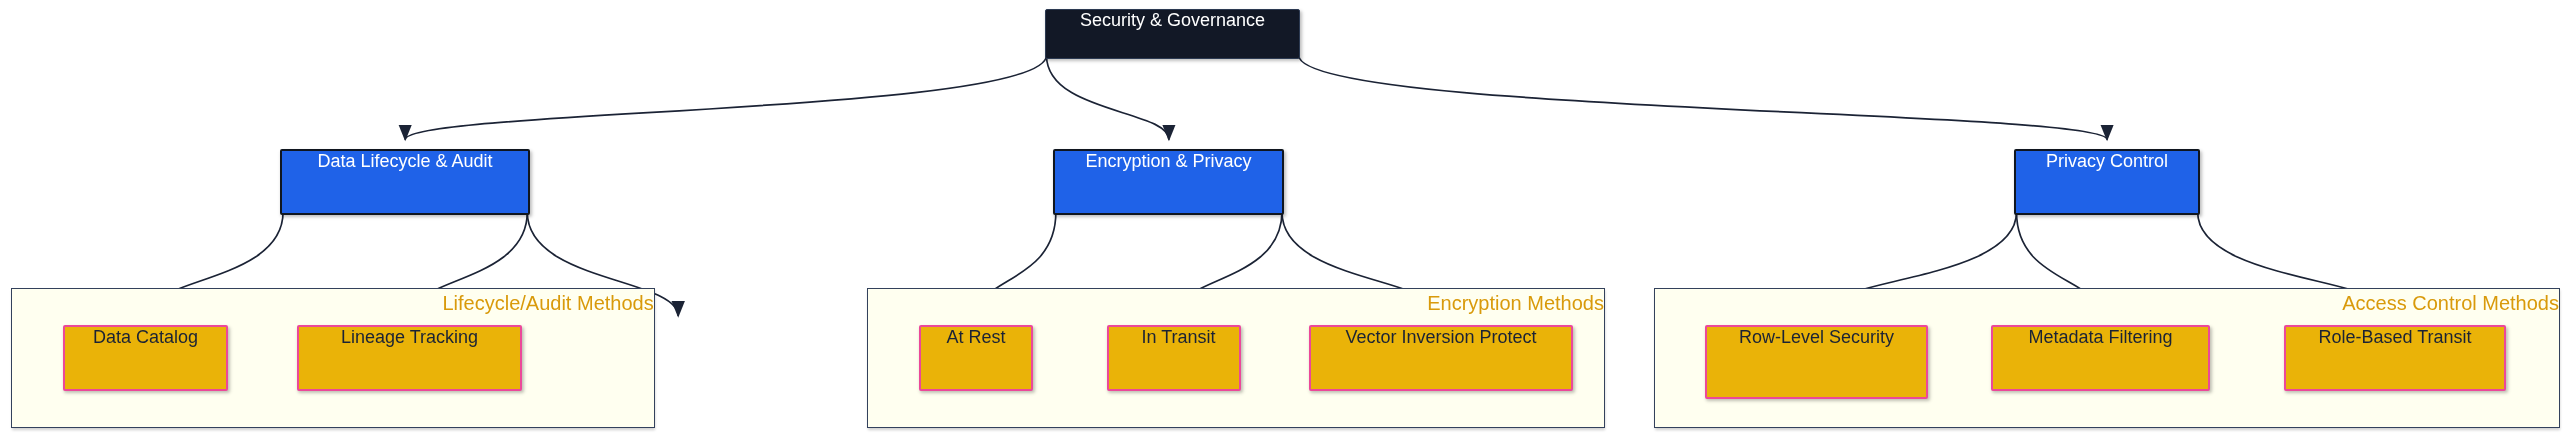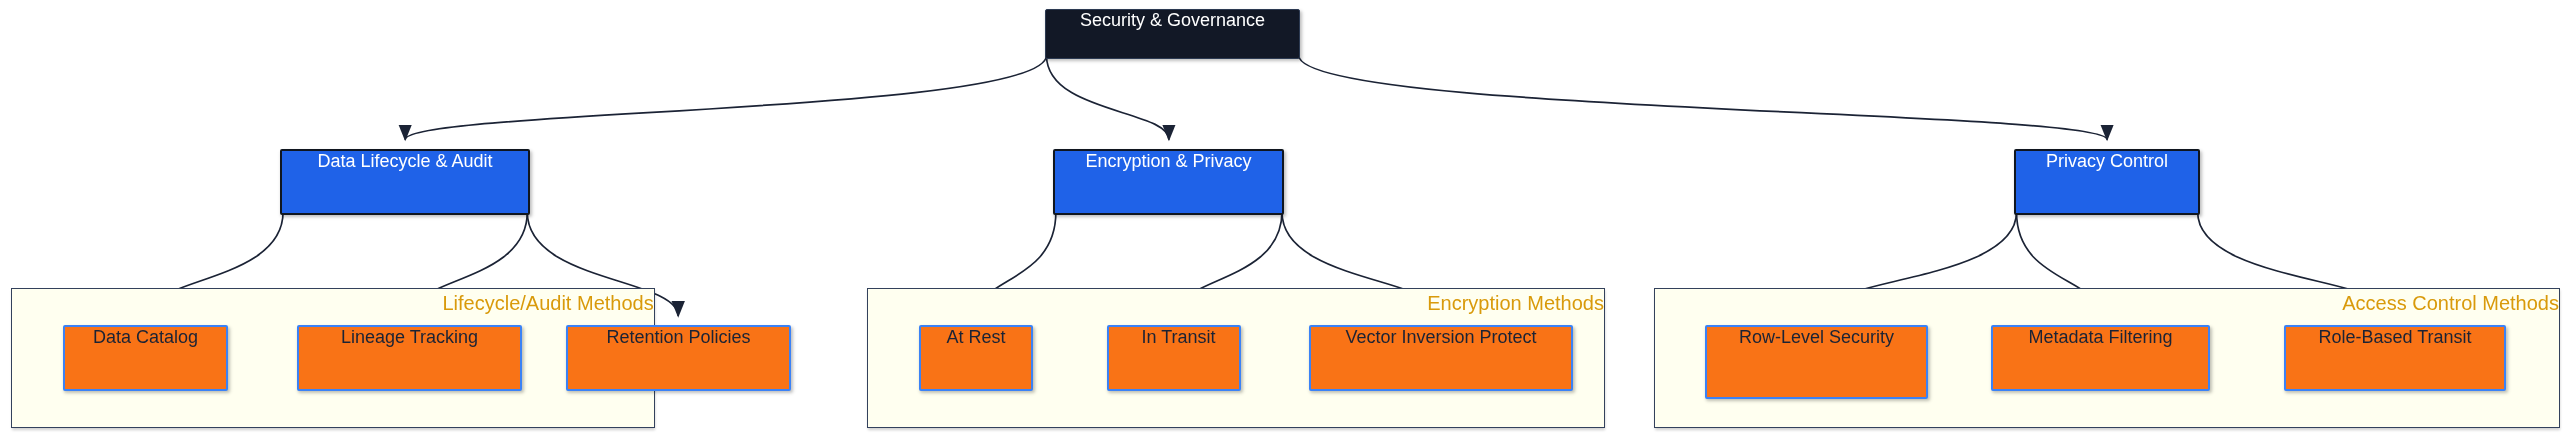--- a/index.html
+++ b/index.html
@@ -44,22 +44,22 @@
     color:#ffffff;
     font-size:18px;
   }
   .node-mid{
     background:#1f62e8;
     border:2px solid #10161f;
     color:#ffffff;
     font-size:18px;
   }
   .node-leaf{
-    background:#f97316;
-    border:2px solid #3b82f6;
+    background:#eab308;
+    border:2px solid #ec4899;
     color:#1b2335;
     font-size:18px;
   }
 </style>
 </head>
 <body>
 
 <div id="canvas">
   <svg id="edges" viewBox="0 0 3840 657">
       <defs>
@@ -94,23 +94,20 @@
     </div>
     <div class="node node-mid" style="left: 280px; top: 149px; width: 250px; height: 66px;">
       <span>Data Lifecycle &amp; Audit</span>
     </div>
     <div class="node node-leaf" style="left: 63px; top: 325px; width: 165px; height: 66px;">
       <span>Data Catalog</span>
     </div>
     <div class="node node-leaf" style="left: 297px; top: 325px; width: 225px; height: 66px;">
       <span>Lineage Tracking</span>
     </div>
-    <div class="node node-leaf" style="left: 566px; top: 325px; width: 225px; height: 66px;">
-      <span>Retention Policies</span>
-    </div>
     <div class="node node-mid" style="left: 1053px; top: 149px; width: 231px; height: 66px;">
       <span>Encryption &amp; Privacy</span>
     </div>
     <div class="node node-leaf" style="left: 919px; top: 325px; width: 114px; height: 66px;">
       <span>At Rest</span>
     </div>
     <div class="node node-leaf" style="left: 1107px; top: 325px; width: 134px; height: 66px; padding-left: 9px;">
       <span>In Transit</span>
     </div>
     <div class="node node-leaf" style="left: 1309px; top: 325px; width: 264px; height: 66px;">

